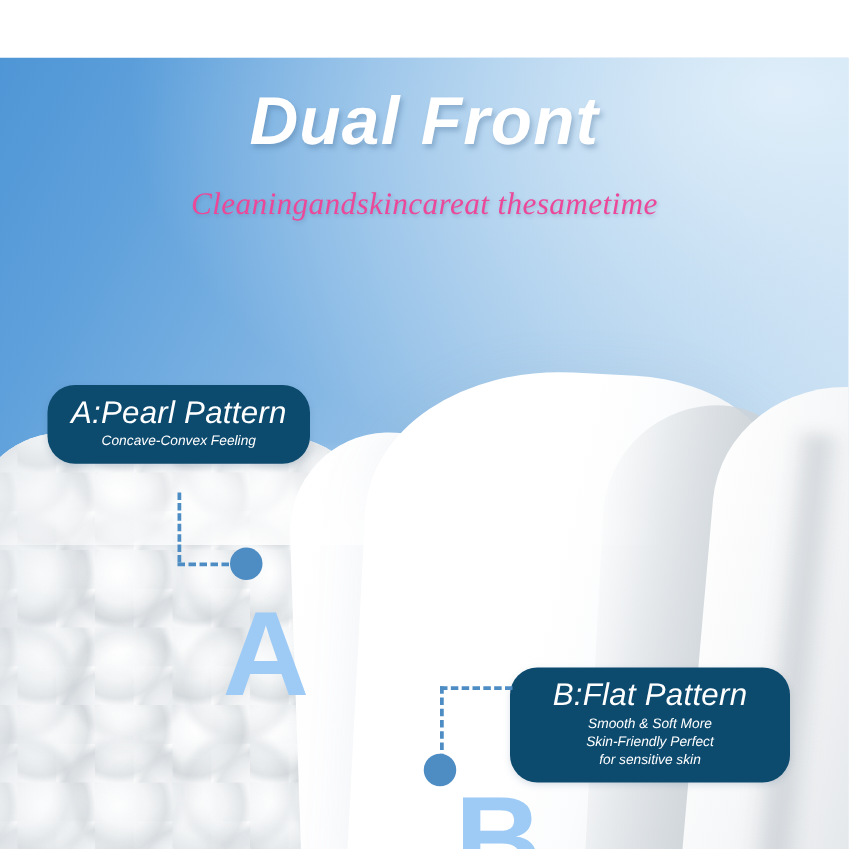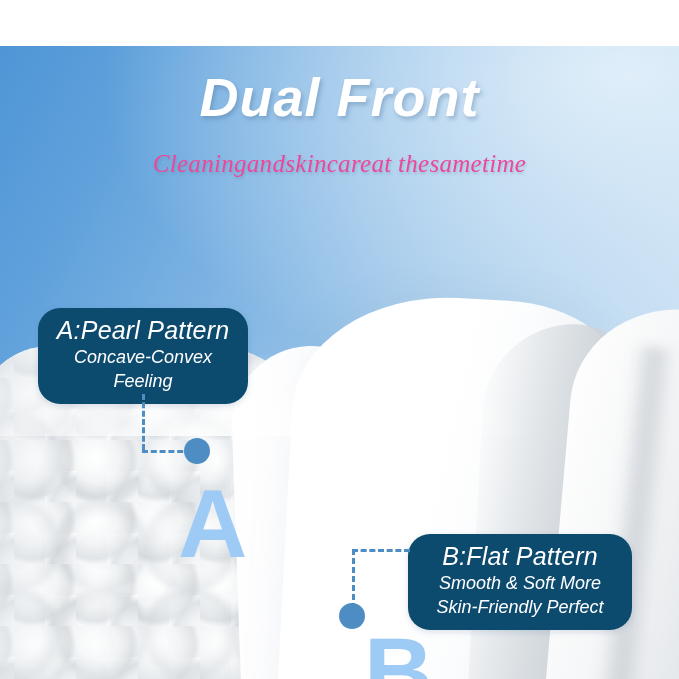--- a/index.html
+++ b/index.html
@@ -197,21 +197,21 @@
     box-shadow: 0 2px 6px rgba(60,100,140,0.18);
   }
   .callout .c-title {
     font-size: 25px;
     font-style: italic;
     letter-spacing: .2px;
     line-height: 1.05;
     padding-top: 9px;
   }
   .callout .c-lines {
-    font-size: 18px;
+    font-size: 11px;
     font-style: italic;
     line-height: 1.32;
     padding: 3px 14px 10px 14px;
   }
   #callout-a { left: 38px; top: 262px; width: 210px; }
   #callout-b { left: 408px; top: 488px; width: 224px; }
 
   
   .dash-v {
     position: absolute;
@@ -283,20 +283,21 @@
   <div class="dash-v" id="dash-a-v"></div>
   <div class="dash-h" id="dash-a-h"></div>
   <div class="dot" id="dot-a"></div>
   <div class="big-letter" id="letter-a">A</div>
 
   <div class="callout" id="callout-b">
     <div class="c-title">B:Flat Pattern</div>
     <div class="c-lines">
       <div>Smooth &amp; Soft More</div>
       <div>Skin-Friendly Perfect</div>
+      <div>for sensitive skin</div>
     </div>
   </div>
   <div class="dash-h" id="dash-b-h"></div>
   <div class="dash-v" id="dash-b-v"></div>
   <div class="dot" id="dot-b"></div>
   <div class="big-letter" id="letter-b">B</div>
 
 </div>
 
 </body></html>

